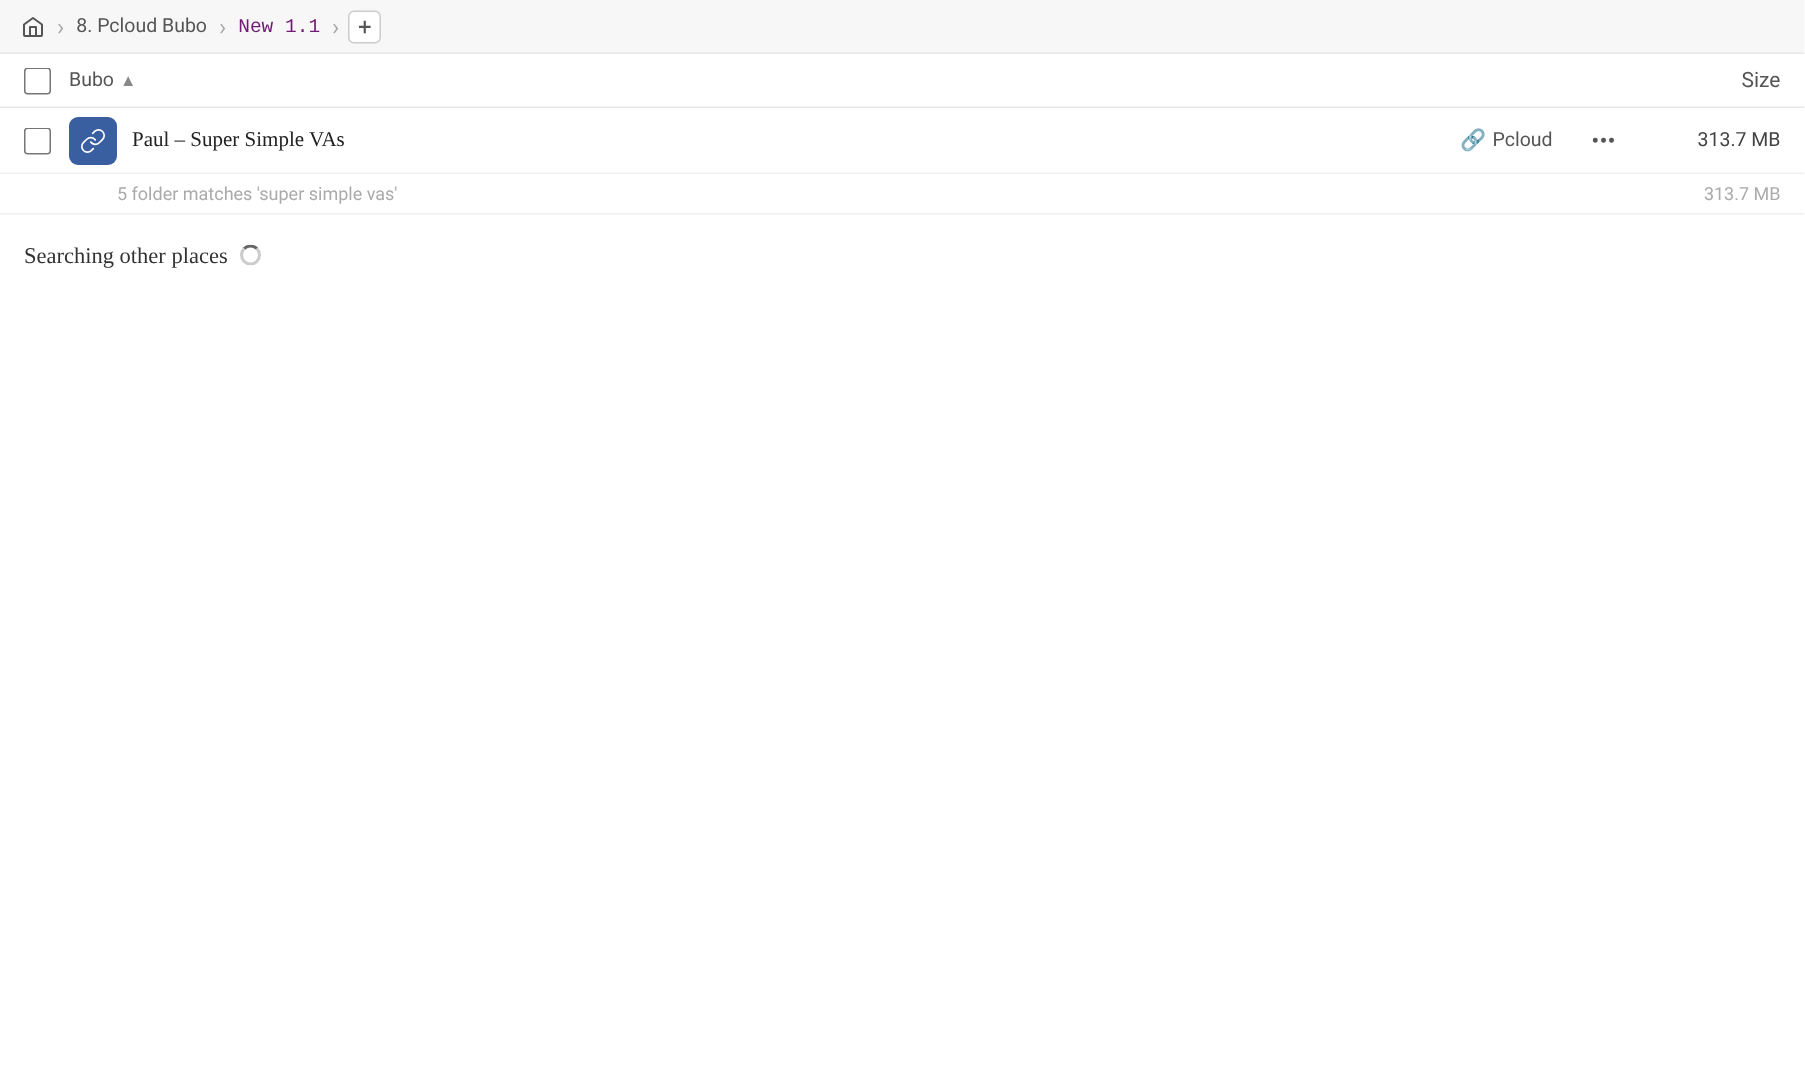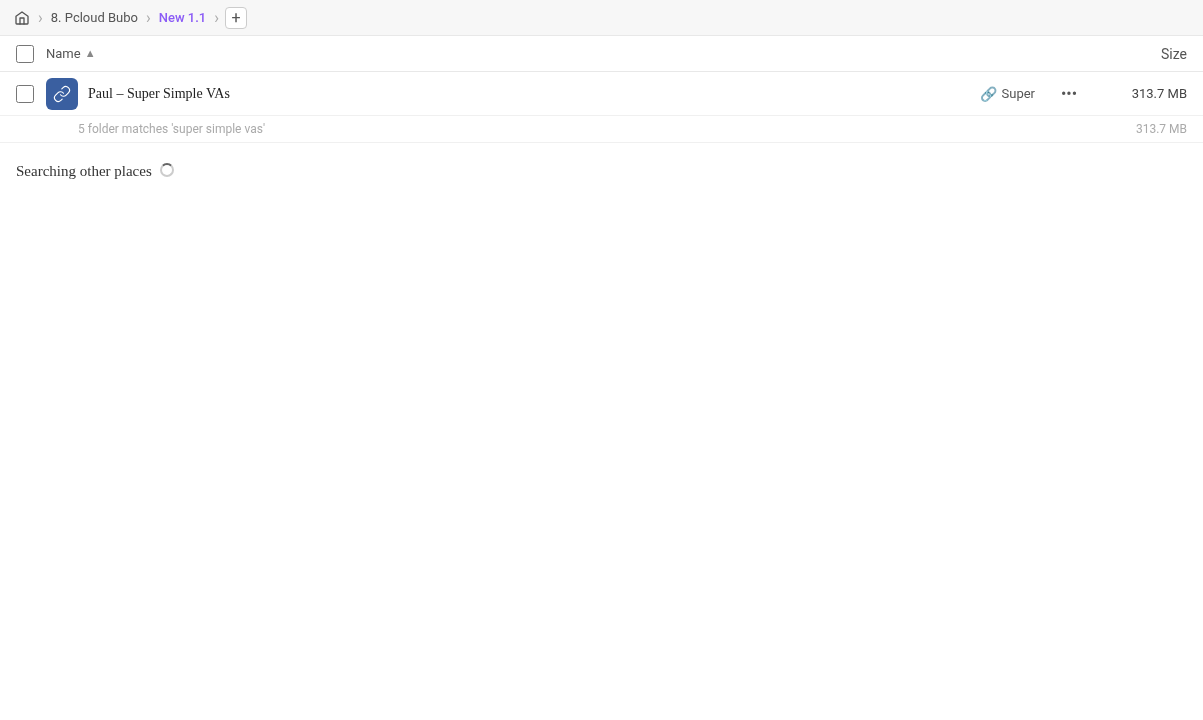--- a/index.html
+++ b/index.html
@@ -51,22 +51,23 @@
       display: flex;
       align-items: flex-start;
       cursor: pointer;
       padding: 4px 6px;
       border-radius: 4px;
       font-size: 13px;
       color: #555;
     }
 
     .breadcrumb-item.active {
-      color: #8b5cf6;
+      color: #701a75;
       font-weight: 500;
+      font-family: Liberation Mono, monospace;
     }
 
     .breadcrumb-add-btn {
       display: flex;
       align-items: center;
       justify-content: center;
       width: 22px;
       height: 22px;
       border: 1px solid #ccc;
       border-radius: 4px;
@@ -254,42 +255,42 @@
   </div>
   <span class="breadcrumb-sep">›</span>
   <div class="breadcrumb-add-btn">
     <span>+</span>
   </div>
 </div>
 
 <div class="column-header">
   <input type="checkbox" class="header-checkbox" style="">
   <div class="header-name">
-    <span>Name</span>
+    <span>Bubo</span>
     <span class="sort-arrow">▲</span>
   </div>
   <div class="header-size">
     <span>Size</span>
   </div>
 </div>
 
 <div class="file-row">
   <input type="checkbox" class="file-checkbox" style="">
   <div class="file-icon-wrapper">
     <svg viewBox="0 0 24 24" fill="white">
       <path d="M10 13a5 5 0 007.54.54l3-3a5 5 0 00-7.07-7.07l-1.72 1.71" stroke="white" stroke-width="1.5" stroke-linecap="round" fill="none"></path>
       <path d="M14 11a5 5 0 00-7.54-.54l-3 3a5 5 0 007.07 7.07l1.71-1.71" stroke="white" stroke-width="1.5" stroke-linecap="round" fill="none"></path>
     </svg>
   </div>
   <div class="file-name">
     <span>Paul – Super Simple VAs</span>
   </div>
   <div class="file-shared-badge">
     <span class="shared-icon">🔗</span>
-    <span>Super</span>
+    <span>Pcloud</span>
   </div>
   <div class="file-more-btn">
     <span>•••</span>
   </div>
   <div class="file-size">
     <span>313.7 MB</span>
   </div>
 </div>
 
 <div class="match-info">

